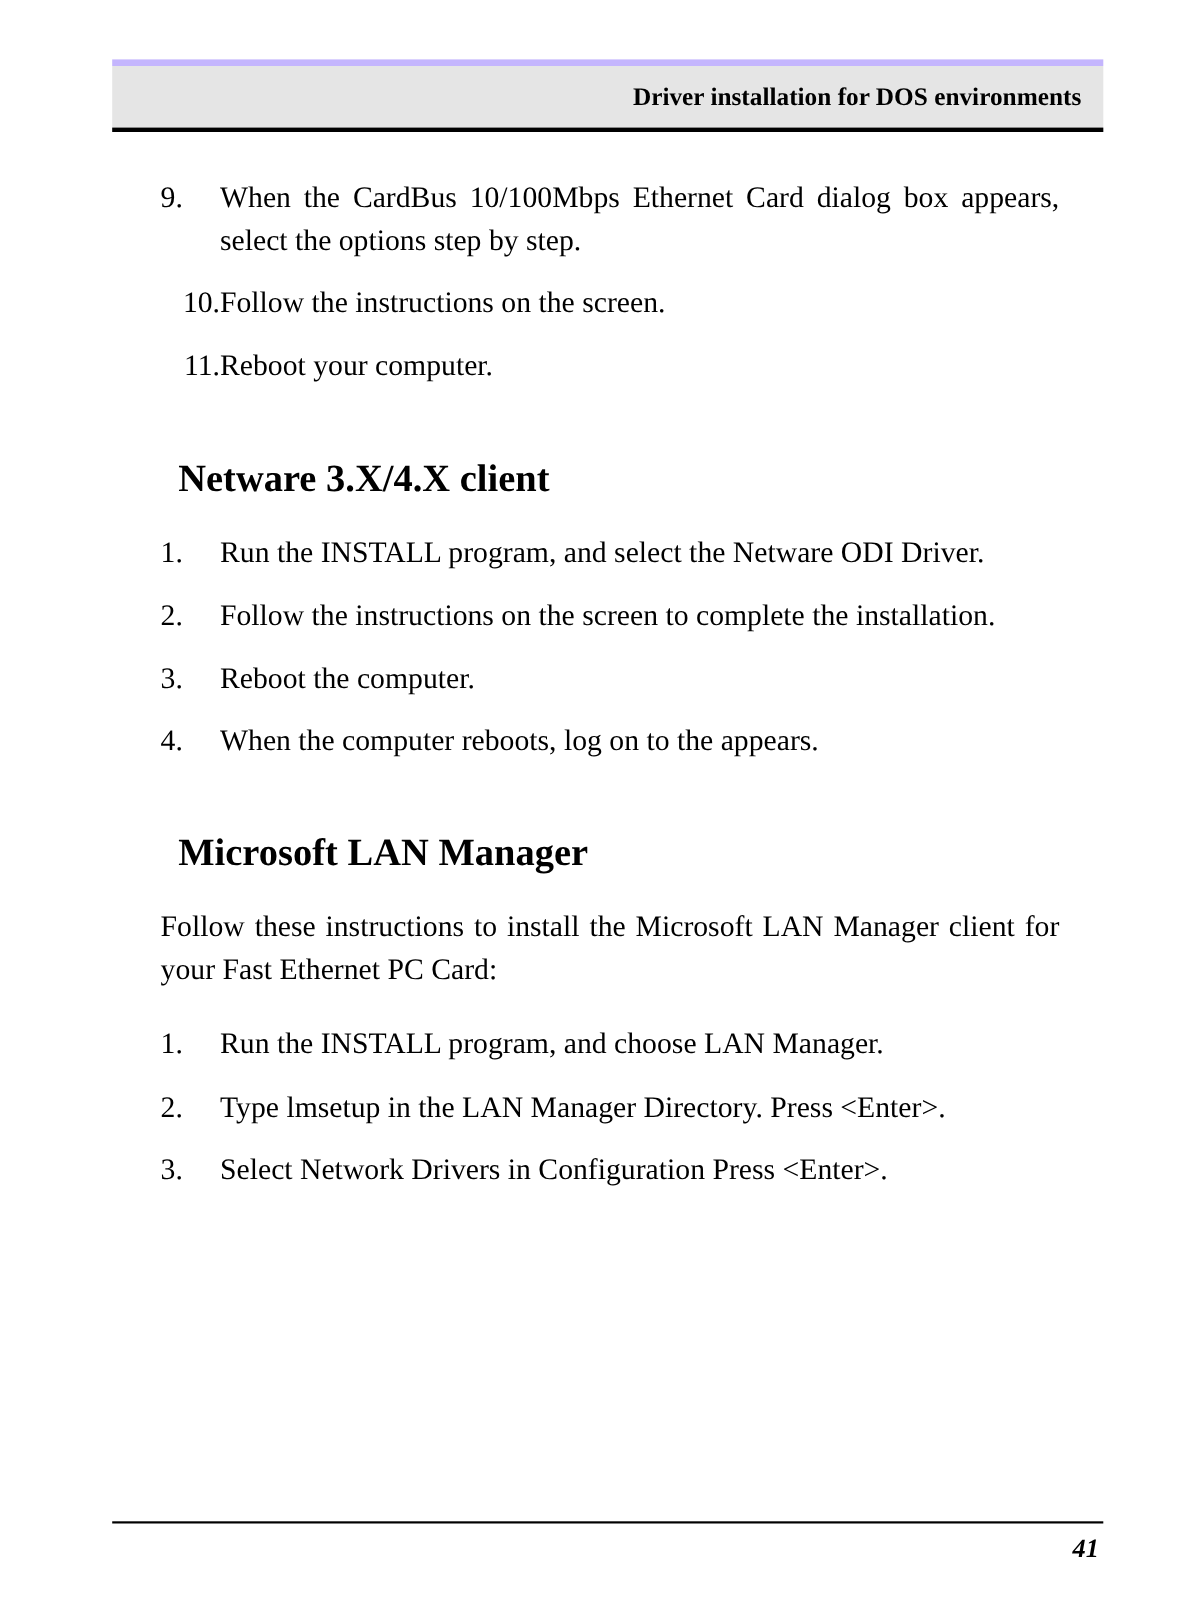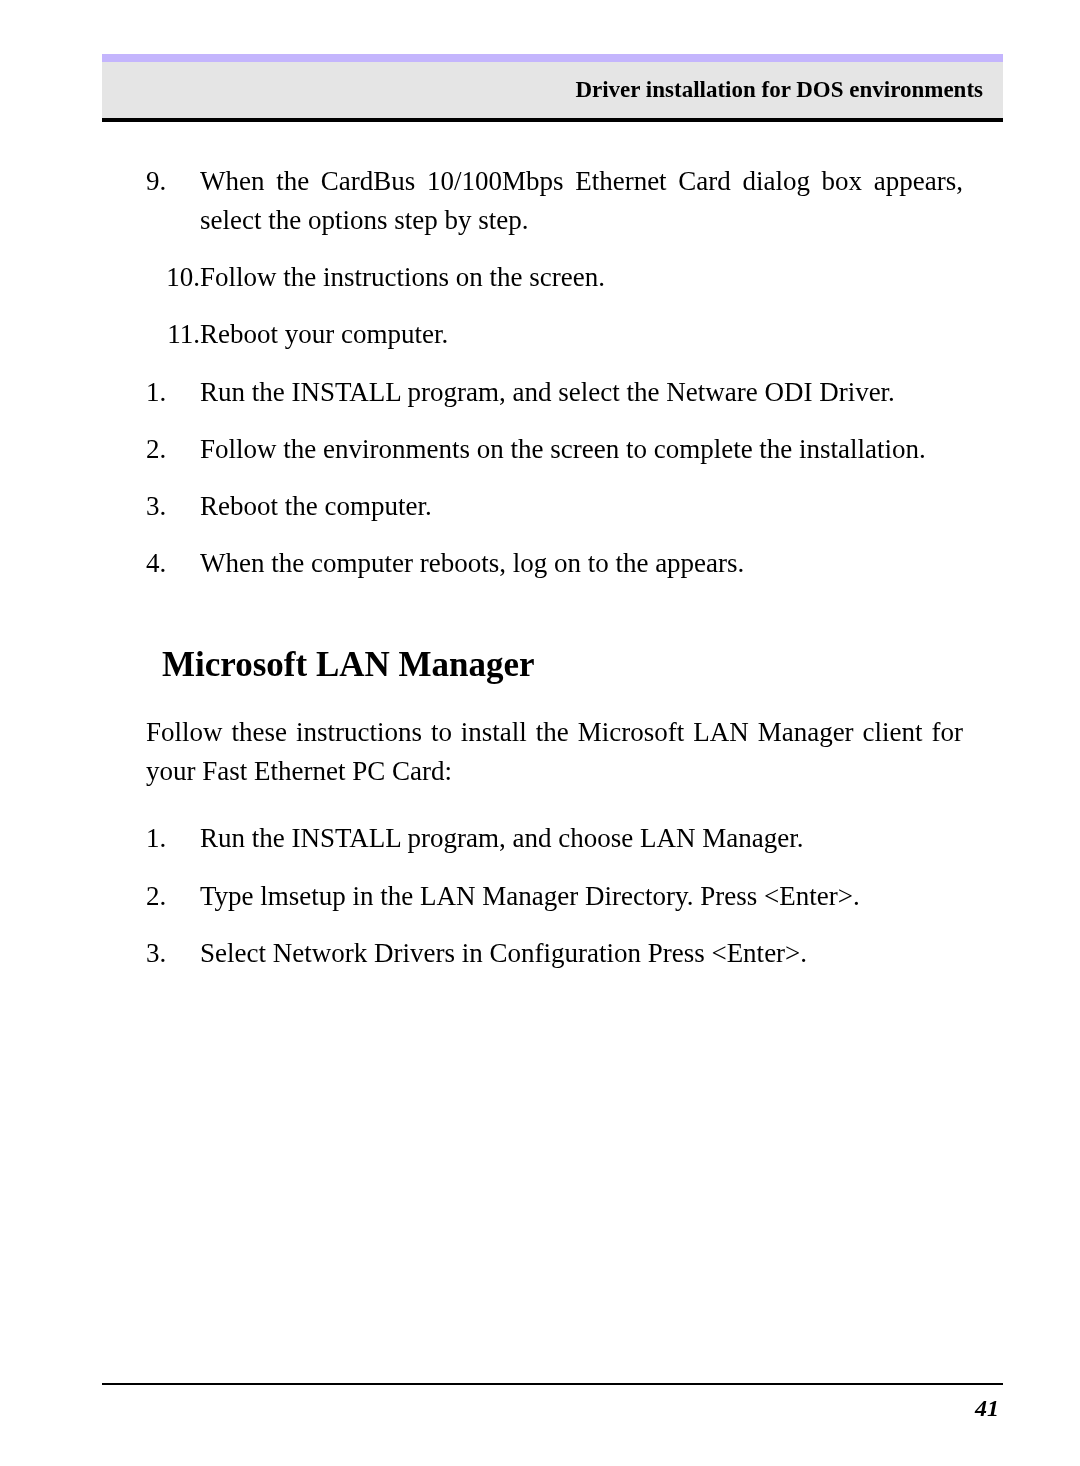--- a/index.html
+++ b/index.html
@@ -15,21 +15,21 @@
       height: 1466px;
       position: relative;
     }
     
     .page-frame {
       position: absolute;
       top: 54px;
       left: 102px;
       right: 77px;
       bottom: 44px;
-      border-top: 8px solid #c4b5fd;
+      border-top: 6px solid #c4b5fd;
     }
     
     .header-bar {
       background: #e5e5e5;
       padding: 15px 20px 15px 20px;
       border-bottom: 4px solid #000;
       text-align: right;
     }
     
     .header-text {
@@ -119,30 +119,31 @@
     <div class="list-item">
       <div class="list-num-wide">10.</div>
       <div class="list-text">Follow the instructions on the screen.</div>
     </div>
 
     <div class="list-item">
       <div class="list-num-wide">11.</div>
       <div class="list-text">Reboot your computer.</div>
     </div>
 
+    <h2 class="section-heading">Netware 3.X/4.X client</h2>
 
 
     <div class="list-item">
       <div class="list-num">1.</div>
       <div class="list-text justify">Run the INSTALL program, and select the Netware ODI Driver.</div>
     </div>
 
     <div class="list-item">
       <div class="list-num">2.</div>
-      <div class="list-text">Follow the environments on the screen to complete the installation.</div>
+      <div class="list-text">Follow the instructions on the screen to complete the installation.</div>
     </div>
 
     <div class="list-item">
       <div class="list-num">3.</div>
       <div class="list-text">Reboot the computer.</div>
     </div>
 
     <div class="list-item">
       <div class="list-num">4.</div>
       <div class="list-text">When the computer reboots, log on to the appears.</div>

